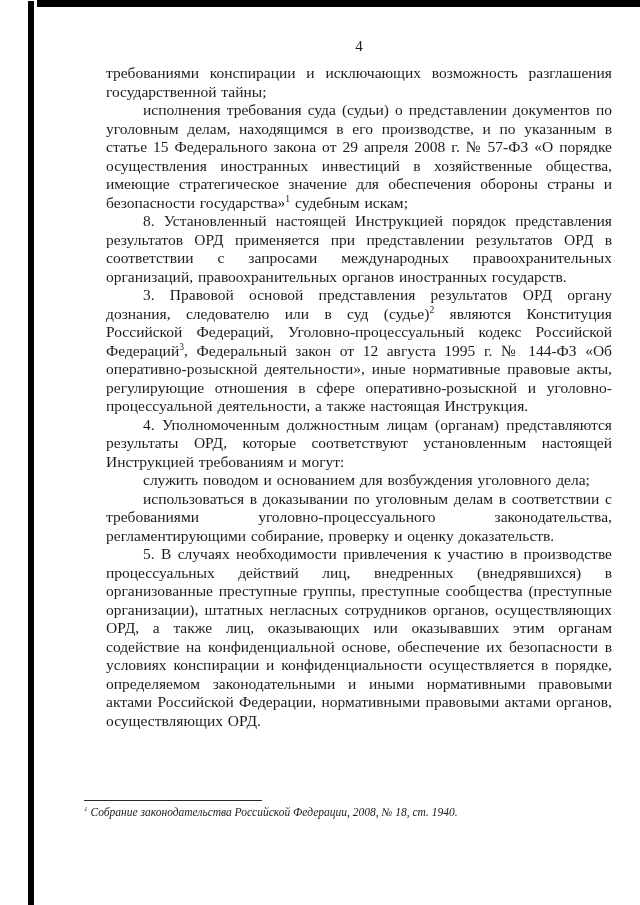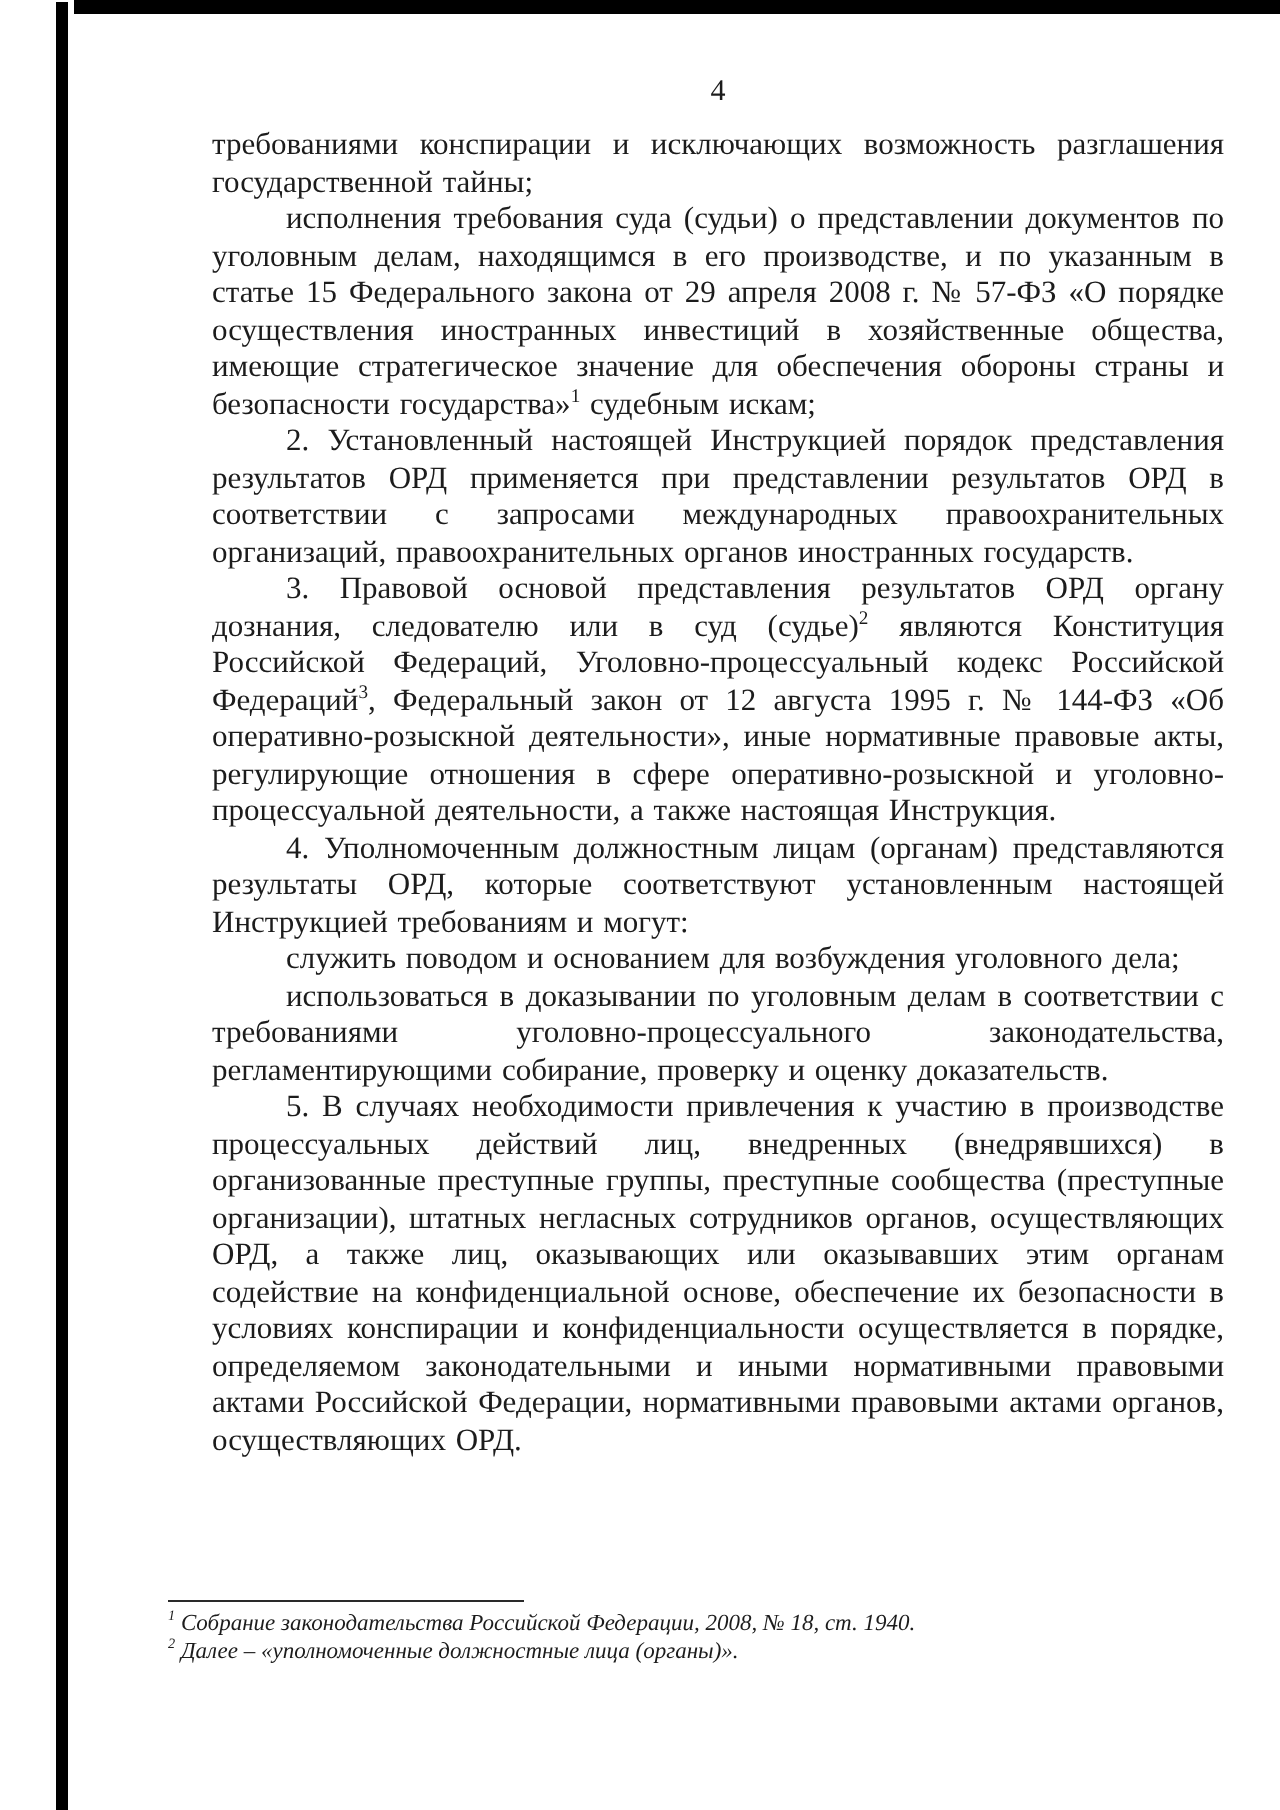--- a/index.html
+++ b/index.html
@@ -85,28 +85,27 @@
 
 <div class="page">
   <div class="scan-top"></div>
   <div class="scan-left"></div>
 
   <div class="page-number">4</div>
 
   <div class="content" id="content">
       <p class="body-par">требованиями конспирации и исключающих возможность разглашения государственной тайны;</p>
       <p class="body-par indent">исполнения требования суда (судьи) о представлении документов по уголовным делам, находящимся в его производстве, и по указанным в статье 15 Федерального закона от 29 апреля 2008 г. № 57-ФЗ «О порядке осуществления иностранных инвестиций в хозяйственные общества, имеющие стратегическое значение для обеспечения обороны страны и безопасности государства»<sup>1</sup> судебным искам;</p>
-      <p class="body-par indent">2. Установленный настоящей Инструкцией порядок представления результатов ОРД применяется при представлении результатов ОРД в соответствии с запросами международных правоохранительных организаций, правоохранительных органов иностранных государств.</p>
+      <p class="body-par indent">8. Установленный настоящей Инструкцией порядок представления результатов ОРД применяется при представлении результатов ОРД в соответствии с запросами международных правоохранительных организаций, правоохранительных органов иностранных государств.</p>
       <p class="body-par indent">3. Правовой основой представления результатов ОРД органу дознания, следователю или в суд (судье)<sup>2</sup> являются Конституция Российской Федераций, Уголовно-процессуальный кодекс Российской Федераций<sup>3</sup>, Федеральный закон от 12 августа 1995 г. № 144-ФЗ «Об оперативно-розыскной деятельности», иные нормативные правовые акты, регулирующие отношения в сфере оперативно-розыскной и уголовно-процессуальной деятельности, а также настоящая Инструкция.</p>
       <p class="body-par indent">4. Уполномоченным должностным лицам (органам) представляются результаты ОРД, которые соответствуют установленным настоящей Инструкцией требованиям и могут:</p>
       <p class="body-par indent">служить поводом и основанием для возбуждения уголовного дела;</p>
       <p class="body-par indent">использоваться в доказывании по уголовным делам в соответствии с требованиями уголовно-процессуального законодательства, регламентирующими собирание, проверку и оценку доказательств.</p>
       <p class="body-par indent">5. В случаях необходимости привлечения к участию в производстве процессуальных действий лиц, внедренных (внедрявшихся) в организованные преступные группы, преступные сообщества (преступные организации), штатных негласных сотрудников органов, осуществляющих ОРД, а также лиц, оказывающих или оказывавших этим органам содействие на конфиденциальной основе, обеспечение их безопасности в условиях конспирации и конфиденциальности осуществляется в порядке, определяемом законодательными и иными нормативными правовыми актами Российской Федерации, нормативными правовыми актами органов, осуществляющих ОРД.</p>
     </div>
 
   <div class="footnotes">
     <div class="fn-sep"></div>
     <div id="fn-list">
         <p class="fn-line"><sup>1</sup> Собрание законодательства Российской Федерации, 2008, № 18, ст. 1940.</p>
-        <p class="fn-line"><sup>2</sup> Далее – «уполномоченные должностные лица (органы)».</p>
       </div>
   </div>
 </div>
 
 </body></html>

